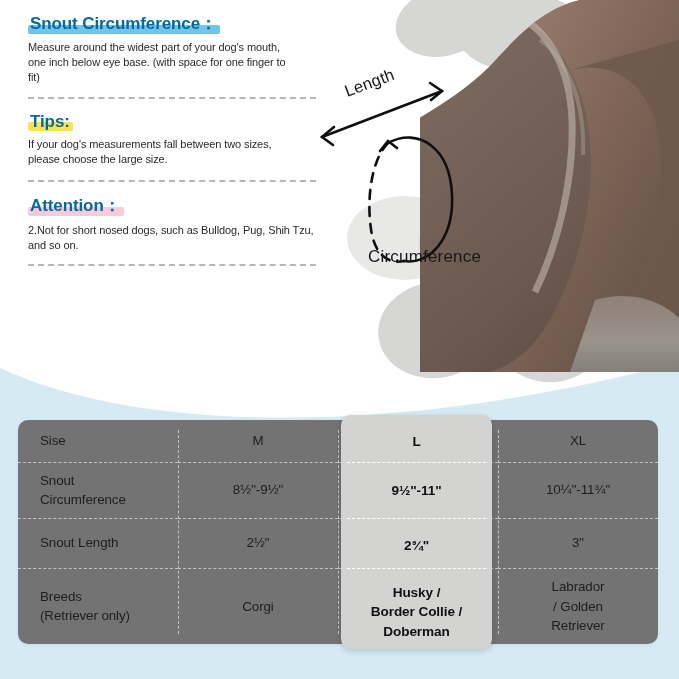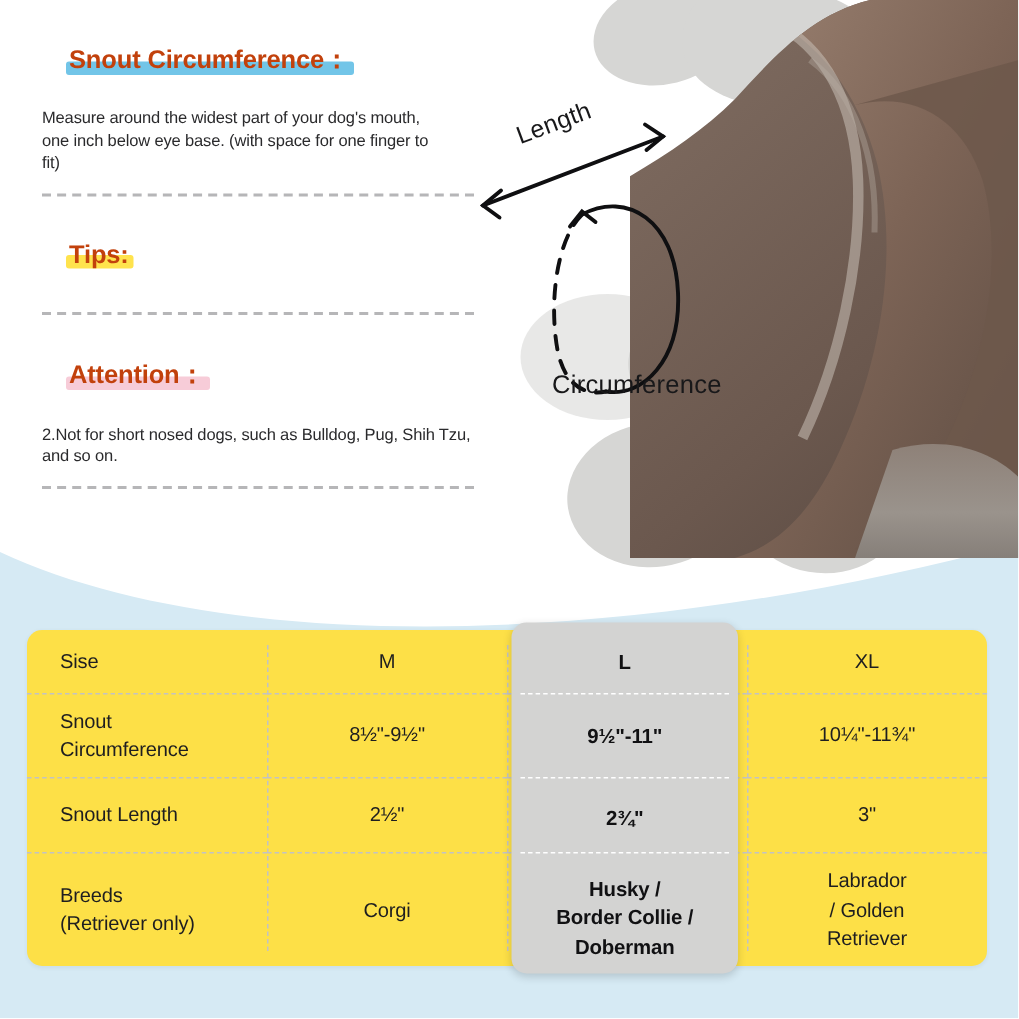--- a/index.html
+++ b/index.html
@@ -92,24 +92,24 @@
     top: 0px;
     width: 330px;
     z-index: 7;
   }
 
   .heading {
     position: relative;
     display: inline-block;
     font-size: 17px;
     font-weight: bold;
-    color: #c2410c;
+    color: #0369a1;
     letter-spacing: -0.1px;
     padding: 0 3px 0 2px;
-    margin: 16px;
+    margin: 0;
     line-height: 1.15;
     z-index: 1;
   }
   .heading .hl {
     position: absolute;
     left: 0;
     right: 0;
     bottom: 0px;
     height: 9px;
     border-radius: 2px;
@@ -135,21 +135,21 @@
     height: 0;
   }
 
   
   .table-card {
     position: absolute;
     left: 18px;
     top: 420px;
     width: 640px;
     height: 224px;
-    background: #fde047;
+    background: #737373;
     border-radius: 10px;
     z-index: 6;
     box-shadow: 0 1px 3px rgba(40,60,80,0.07);
   }
 
   .size-table {
     position: absolute;
     left: 0; top: 0;
     width: 640px;
     height: 224px;
@@ -319,20 +319,21 @@
         <p class="body-text" style="width:268px;">Measure around the widest part of your dog's mouth, one inch below eye base. (with space for one finger to fit)</p>
       </div>
 
       <hr class="divider" style="width:288px; margin-top:12px;">
 
       <div style="margin-top:13px;">
         <div class="heading">
           <span class="hl hl-yellow"></span>
           <span>Tips:</span>
         </div>
+        <p class="body-text" style="width:262px;">If your dog's measurements fall between two sizes, please choose the large size.</p>
       </div>
 
       <hr class="divider" style="width:288px; margin-top:13px;">
 
       <div style="margin-top:14px;">
         <div class="heading">
           <span class="hl hl-pink"></span>
           <span>Attention：</span>
         </div>
         <p class="body-text tight" style="width:292px; margin-top:7px;">2.Not for short nosed dogs, such as Bulldog, Pug, Shih Tzu, and so on.</p>

